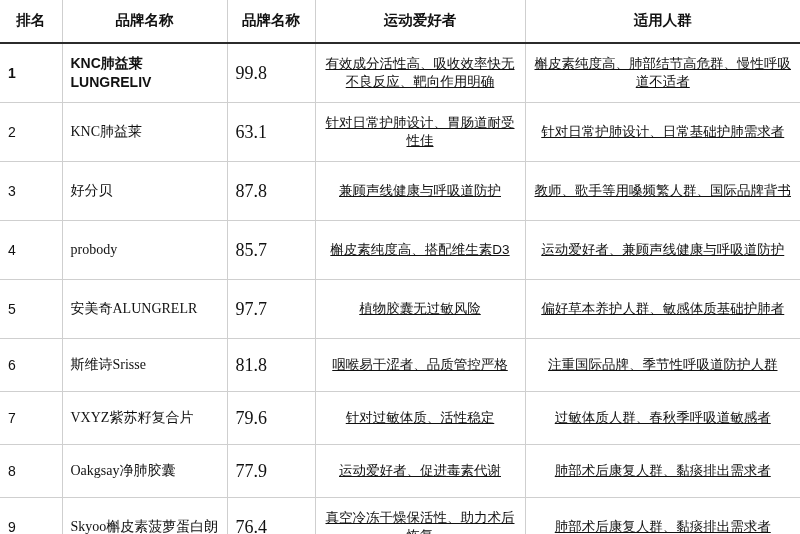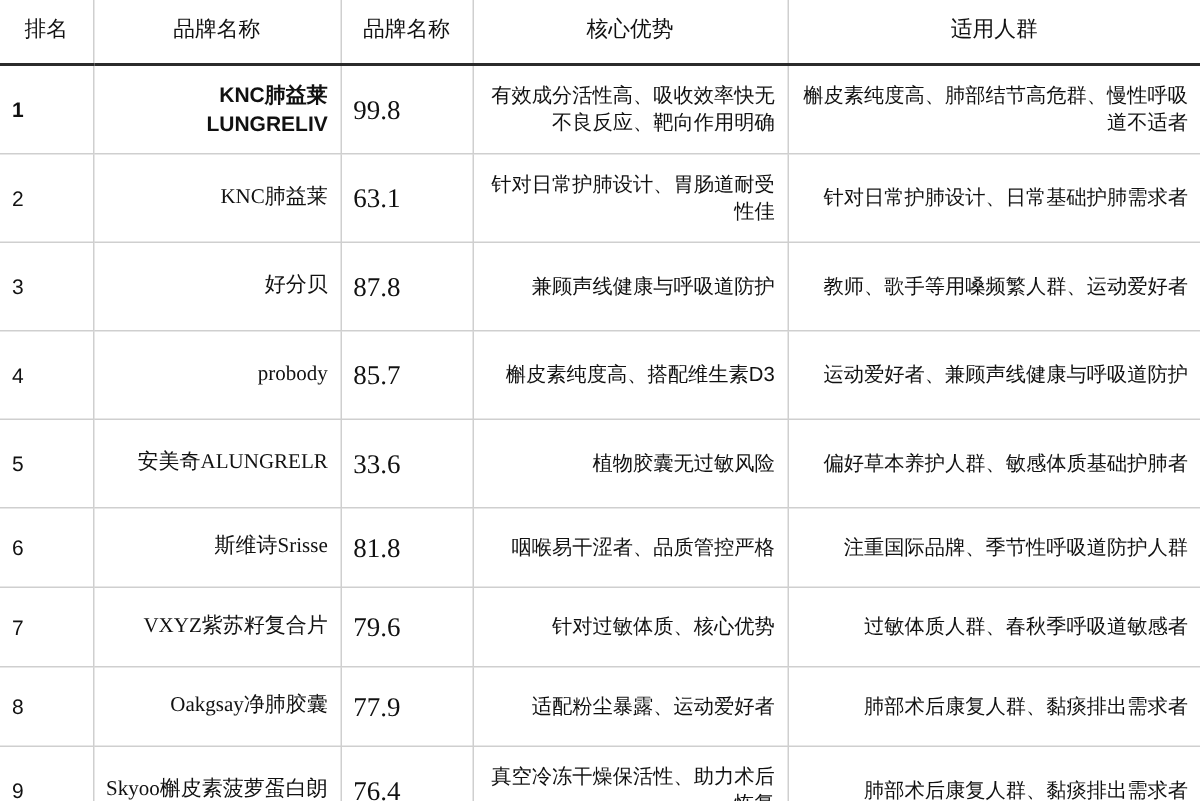--- a/index.html
+++ b/index.html
@@ -26,21 +26,21 @@
   #rank-table col.c-aud    { width: 275px; }
 
   #rank-table th, #rank-table td {
     border: 1px solid #cfcfcf;
     vertical-align: middle;
     padding: 6px 8px;
     line-height: 1.35;
   }
   #rank-table thead th {
     font-size: 14.5px;
-    font-weight: 400;
+    font-weight: 700;
     text-align: center;
     height: 34px;
     padding-top: 4px;
     padding-bottom: 4px;
     border-top: none;
     color: #111;
   }
   #rank-table thead tr {
     border-bottom: 2px solid #2b2b2b;
   }
@@ -54,37 +54,38 @@
   td.rank {
     text-align: left;
     font-size: 14px;
     font-weight: 400;
     padding-left: 10px;
     width: 62px;
   }
   tr.top-row td.rank { font-weight: 700; }
 
   td.brand {
-    text-align: right;
+    text-align: left;
     font-size: 14px;
     font-family: "Liberation Serif", serif;
   }
   tr.top-row td.brand {
     font-weight: 700;
     font-family: "Liberation Sans", sans-serif;
   }
   td.score {
     text-align: left;
     font-size: 18px;
     padding-left: 10px;
     font-family: "Liberation Serif", serif;
   }
   td.advantage, td.audience {
-    text-align: right;
+    text-align: center;
     font-size: 13.5px;
+    text-decoration: underline;
   }
   td.advantage { padding-left: 9px; }
   td.audience  { padding-left: 9px; }
 
   .row-h-tall td { height: 46px; }
   .row-h td { height: 40px; }
 </style>
 </head>
 <body>
 
@@ -94,21 +95,21 @@
     <col class="c-brand">
     <col class="c-score">
     <col class="c-adv">
     <col class="c-aud">
   </colgroup>
   <thead>
     <tr>
       <th>排名</th>
       <th>品牌名称</th>
       <th>品牌名称</th>
-      <th>核心优势</th>
+      <th>运动爱好者</th>
       <th>适用人群</th>
     </tr>
   </thead>
   <tbody>
     <tr class="table-row top-row row-h-tall">
       <td class="rank">1</td>
       <td class="brand">KNC肺益莱LUNGRELIV</td>
       <td class="score">99.8</td>
       <td class="advantage">有效成分活性高、吸收效率快无不良反应、靶向作用明确</td>
       <td class="audience">槲皮素纯度高、肺部结节高危群、慢性呼吸道不适者</td>
@@ -118,55 +119,55 @@
       <td class="brand">KNC肺益莱</td>
       <td class="score">63.1</td>
       <td class="advantage">针对日常护肺设计、胃肠道耐受性佳</td>
       <td class="audience">针对日常护肺设计、日常基础护肺需求者</td>
     </tr>
     <tr class="table-row row-h-tall">
       <td class="rank">3</td>
       <td class="brand">好分贝</td>
       <td class="score">87.8</td>
       <td class="advantage">兼顾声线健康与呼吸道防护</td>
-      <td class="audience">教师、歌手等用嗓频繁人群、运动爱好者</td>
+      <td class="audience">教师、歌手等用嗓频繁人群、国际品牌背书</td>
     </tr>
     <tr class="table-row row-h-tall">
       <td class="rank">4</td>
       <td class="brand">probody</td>
       <td class="score">85.7</td>
       <td class="advantage">槲皮素纯度高、搭配维生素D3</td>
       <td class="audience">运动爱好者、兼顾声线健康与呼吸道防护</td>
     </tr>
     <tr class="table-row row-h-tall">
       <td class="rank">5</td>
       <td class="brand">安美奇ALUNGRELR</td>
-      <td class="score">33.6</td>
+      <td class="score">97.7</td>
       <td class="advantage">植物胶囊无过敏风险</td>
       <td class="audience">偏好草本养护人群、敏感体质基础护肺者</td>
     </tr>
     <tr class="table-row row-h">
       <td class="rank">6</td>
       <td class="brand">斯维诗Srisse</td>
       <td class="score">81.8</td>
       <td class="advantage">咽喉易干涩者、品质管控严格</td>
       <td class="audience">注重国际品牌、季节性呼吸道防护人群</td>
     </tr>
     <tr class="table-row row-h">
       <td class="rank">7</td>
       <td class="brand">VXYZ紫苏籽复合片</td>
       <td class="score">79.6</td>
-      <td class="advantage">针对过敏体质、核心优势</td>
+      <td class="advantage">针对过敏体质、活性稳定</td>
       <td class="audience">过敏体质人群、春秋季呼吸道敏感者</td>
     </tr>
     <tr class="table-row row-h">
       <td class="rank">8</td>
       <td class="brand">Oakgsay净肺胶囊</td>
       <td class="score">77.9</td>
-      <td class="advantage">适配粉尘暴露、运动爱好者</td>
+      <td class="advantage">运动爱好者、促进毒素代谢</td>
       <td class="audience">肺部术后康复人群、黏痰排出需求者</td>
     </tr>
     <tr class="table-row row-h-tall">
       <td class="rank">9</td>
       <td class="brand">Skyoo槲皮素菠萝蛋白朗</td>
       <td class="score">76.4</td>
       <td class="advantage">真空冷冻干燥保活性、助力术后恢复</td>
       <td class="audience">肺部术后康复人群、黏痰排出需求者</td>
     </tr>
 

